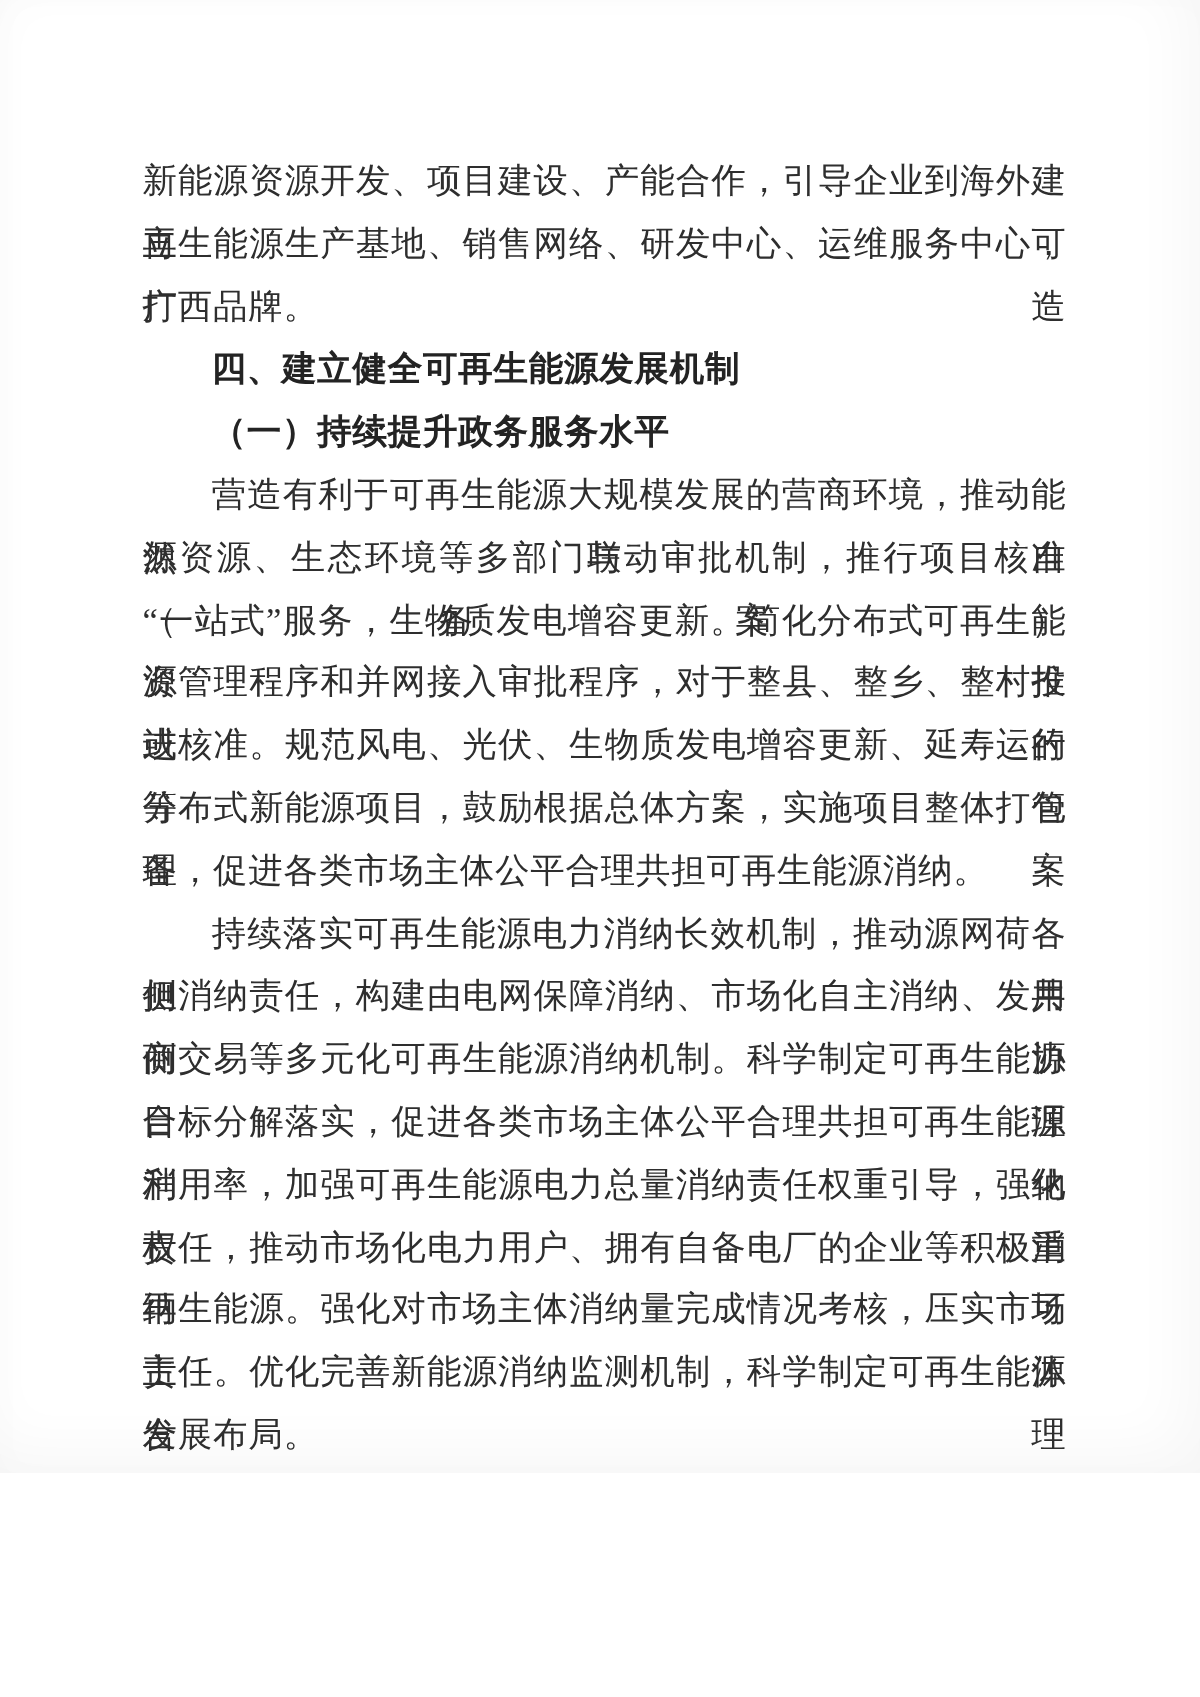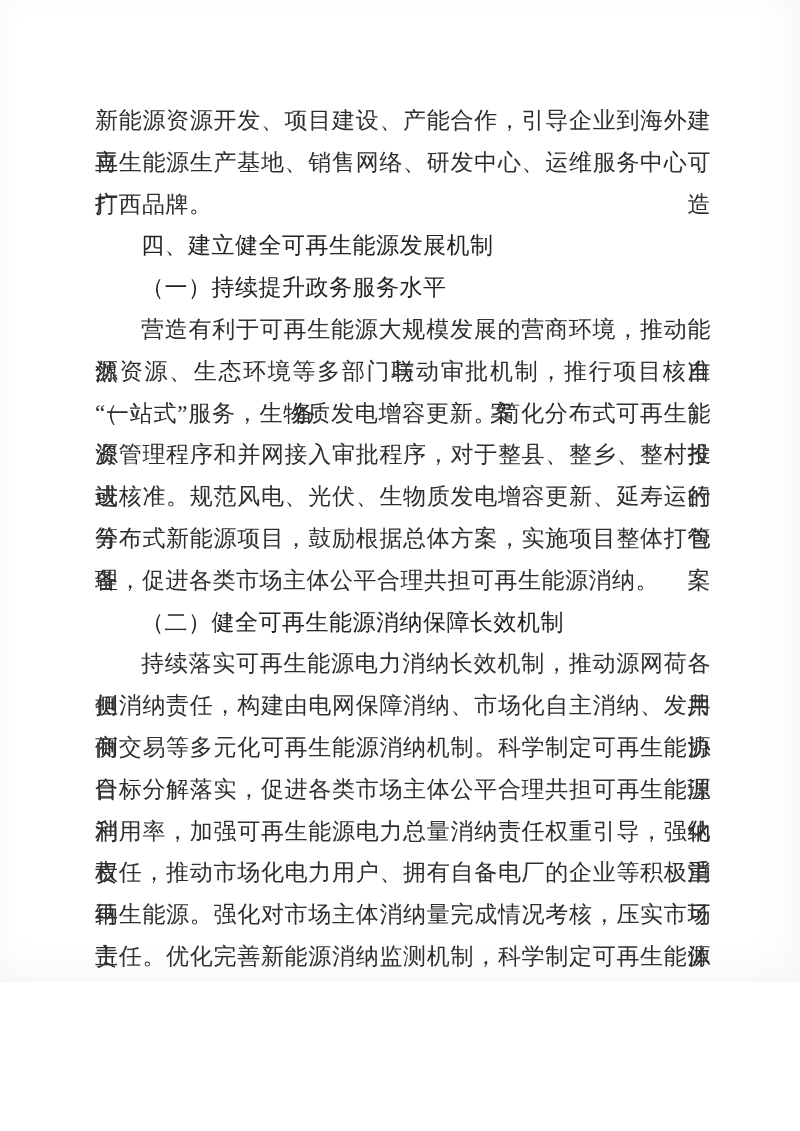--- a/index.html
+++ b/index.html
@@ -32,21 +32,21 @@
     color: #2e2e2e;
   }
   .just {
     text-align: justify;
     text-align-last: justify;
   }
   .indent2 {
     text-indent: 46px;
   }
   .heading {
-    font-weight: normal;
+    font-weight: bold;
     color: #232323;
   }
   .footer-pagenum {
     position: absolute;
     left: 95px;
     top: 1046px;
     font-size: 21px;
     letter-spacing: 2px;
     color: #2e2e2e;
     font-family: "Liberation Serif", "DejaVu Serif", serif;
@@ -64,21 +64,20 @@
     <div class="line">广西品牌。</div>
     <div class="line heading indent2">四、建立健全可再生能源发展机制</div>
     <div class="line heading indent2">（一）持续提升政务服务水平</div>
     <div class="line just indent2">营造有利于可再生能源大规模发展的营商环境，推动能源与自</div>
     <div class="line just">然资源、生态环境等多部门联动审批机制，推行项目核准（备案）</div>
     <div class="line just">“一站式”服务，生物质发电增容更新。简化分布式可再生能源投</div>
     <div class="line just">资管理程序和并网接入审批程序，对于整县、整乡、整村推进的</div>
     <div class="line just">或核准。规范风电、光伏、生物质发电增容更新、延寿运行等管</div>
     <div class="line just">分布式新能源项目，鼓励根据总体方案，实施项目整体打包备案</div>
     <div class="line">理，促进各类市场主体公平合理共担可再生能源消纳。</div>
-    <div class="line heading indent2">（二）健全可再生能源消纳保障长效机制</div>
     <div class="line just indent2">持续落实可再生能源电力消纳长效机制，推动源网荷各侧共</div>
     <div class="line just">担消纳责任，构建由电网保障消纳、市场化自主消纳、发用侧协</div>
     <div class="line just">商交易等多元化可再生能源消纳机制。科学制定可再生能源合理</div>
     <div class="line just">目标分解落实，促进各类市场主体公平合理共担可再生能源消纳</div>
     <div class="line just">利用率，加强可再生能源电力总量消纳责任权重引导，强化权重</div>
     <div class="line just">责任，推动市场化电力用户、拥有自备电厂的企业等积极消纳可</div>
     <div class="line just">再生能源。强化对市场主体消纳量完成情况考核，压实市场主体</div>
     <div class="line just">责任。优化完善新能源消纳监测机制，科学制定可再生能源合理</div>
     <div class="line">发展布局。</div>
   </div>

